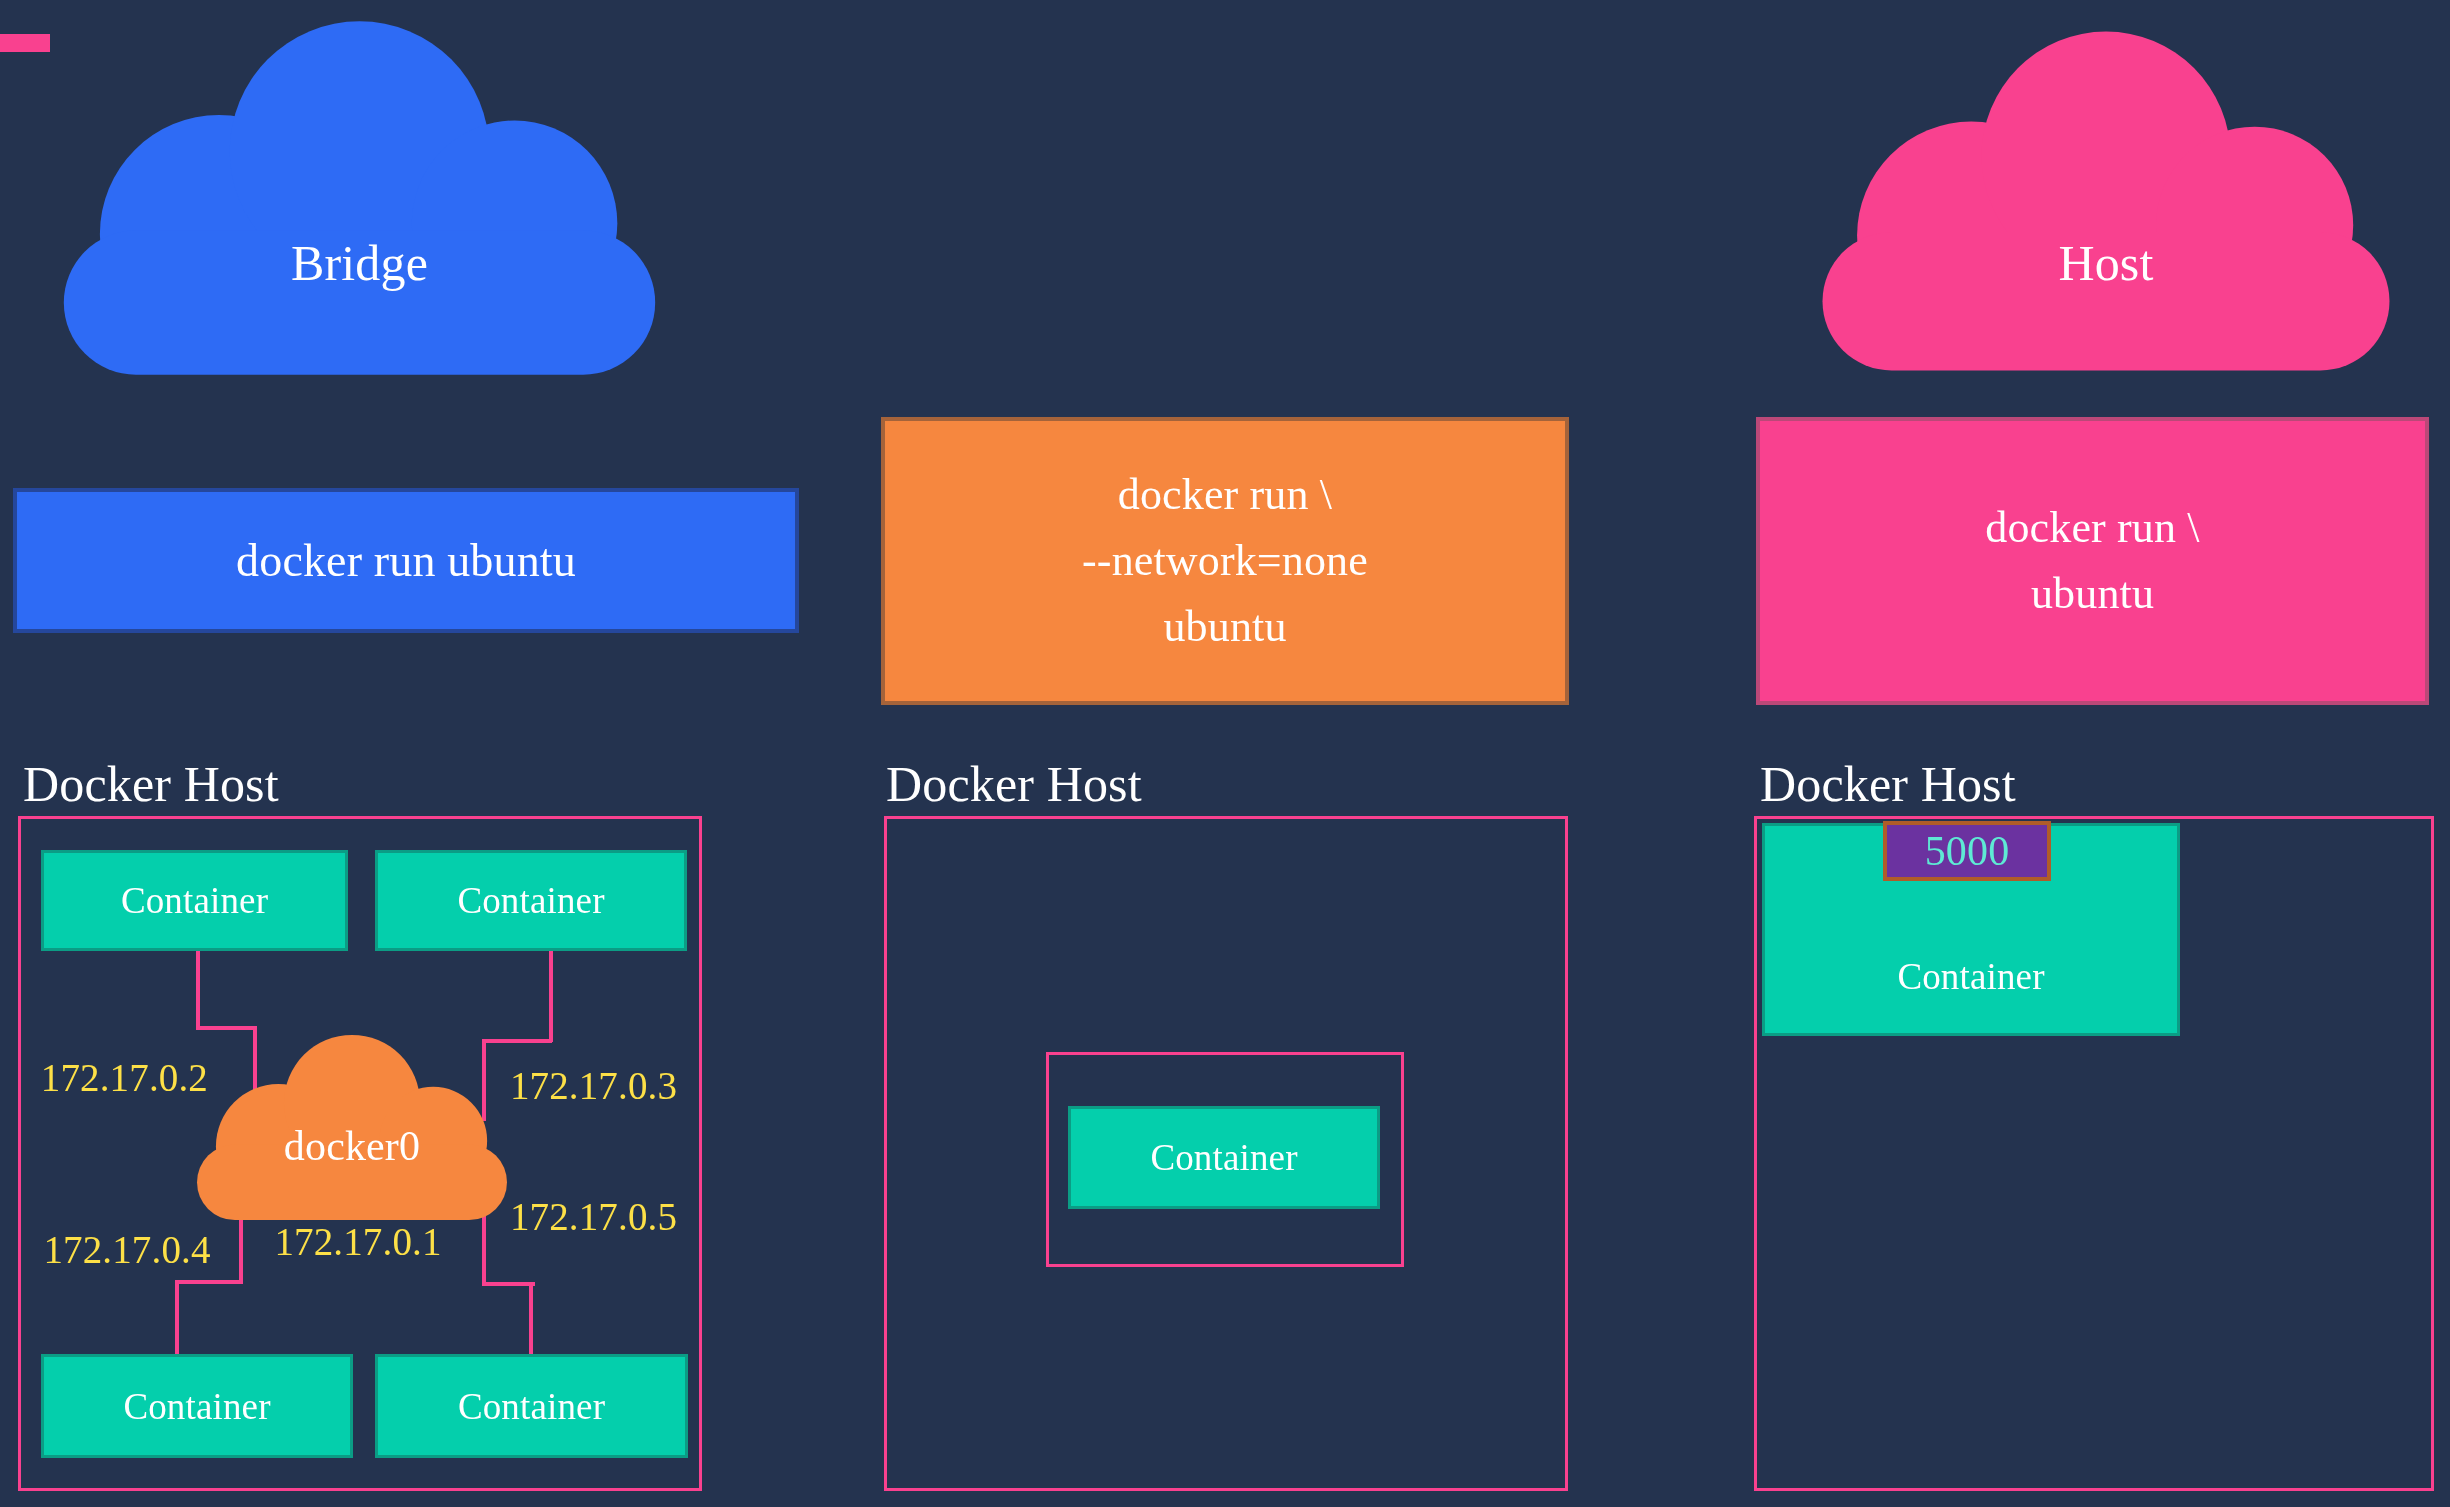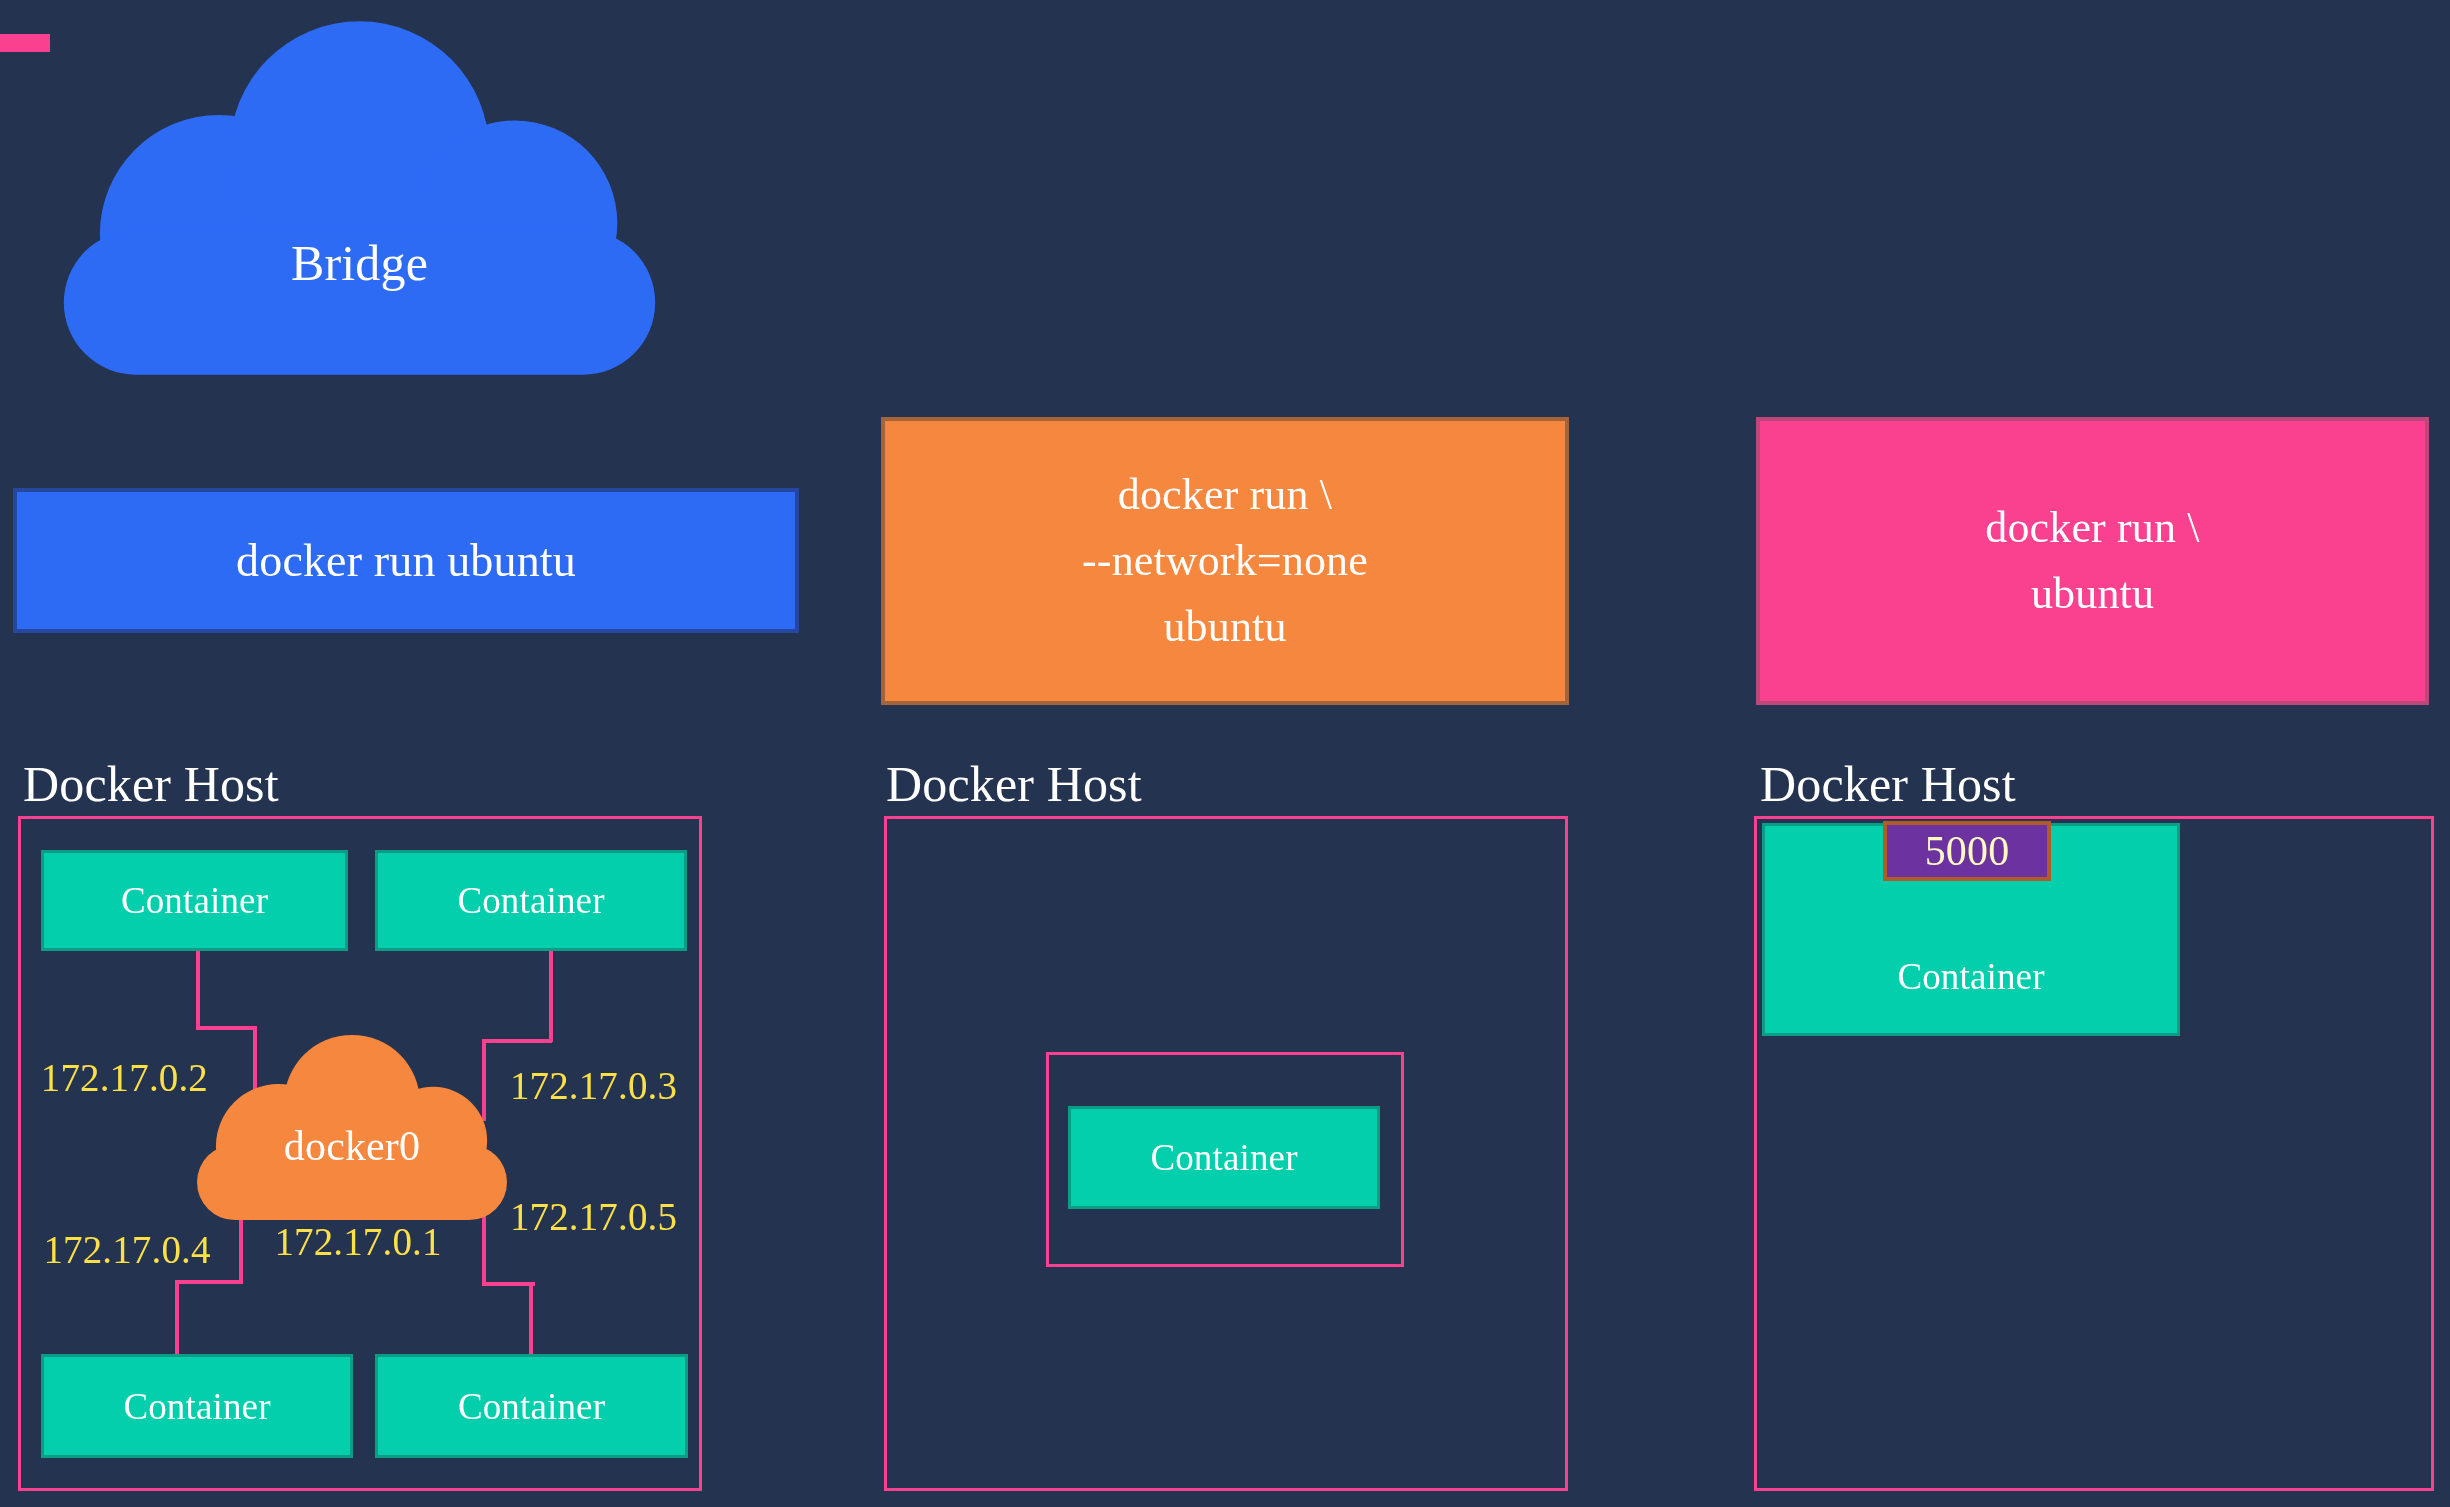--- a/index.html
+++ b/index.html
@@ -54,21 +54,21 @@
   .seg { position: absolute; background: var(--pink); }
   .ip-label {
     position: absolute; font-size: 39px; color: #fde047;
     text-align: center; white-space: nowrap;
   }
   .port-badge {
     position: absolute;
     background: var(--purple);
     border: 4.6px solid var(--purple-border);
     display: flex; align-items: center; justify-content: center;
-    font-size: 42px; color: #fef9c3;
+    font-size: 42px; color: #5eead4;
     z-index: 5;
   }
   .corner-dash { position: absolute; background: var(--pink); }
   .host-container-label {
     position: absolute; left: 0; right: 0; top: 129px;
     text-align: center; font-size: 37px; color: #fff;
   }
   .z1 { z-index: 1; } .z2 { z-index: 2; } .z3 { z-index: 3; }
 </style>
 </head>
@@ -156,20 +156,26 @@
   <div class="host-label" style="left:886px; top:755px;">Docker Host</div>
 
   <div class="host-box" style="left:884px; top:816px; width:684px; height:675px;"></div>
 
   <div class="inner-box" style="left:1046px; top:1052px; width:358px; height:215px;"></div>
 
   <div class="container-box" style="left:1068px; top:1106px; width:312px; height:103px;">
     <span>Container</span>
   </div>
 
+  <div class="cloud-wrap cloud-pink" style="left:1799px; top:28px; width:614px; height:346px;">
+    <svg class="cloud-svg" viewBox="0 0 666 375" width="614" height="346">
+        <use href="#cloud"></use>
+      </svg>
+    <div class="cloud-label">Host</div>
+  </div>
 
   <div class="cmd-box cmd-pink" style="left:1756px; top:417px; width:673px; height:288px;">
     <span>docker run \</span>
     <span>ubuntu</span>
   </div>
 
   <div class="host-label" style="left:1760px; top:755px;">Docker Host</div>
 
   <div class="host-box" style="left:1754px; top:816px; width:680px; height:675px;"></div>
 

